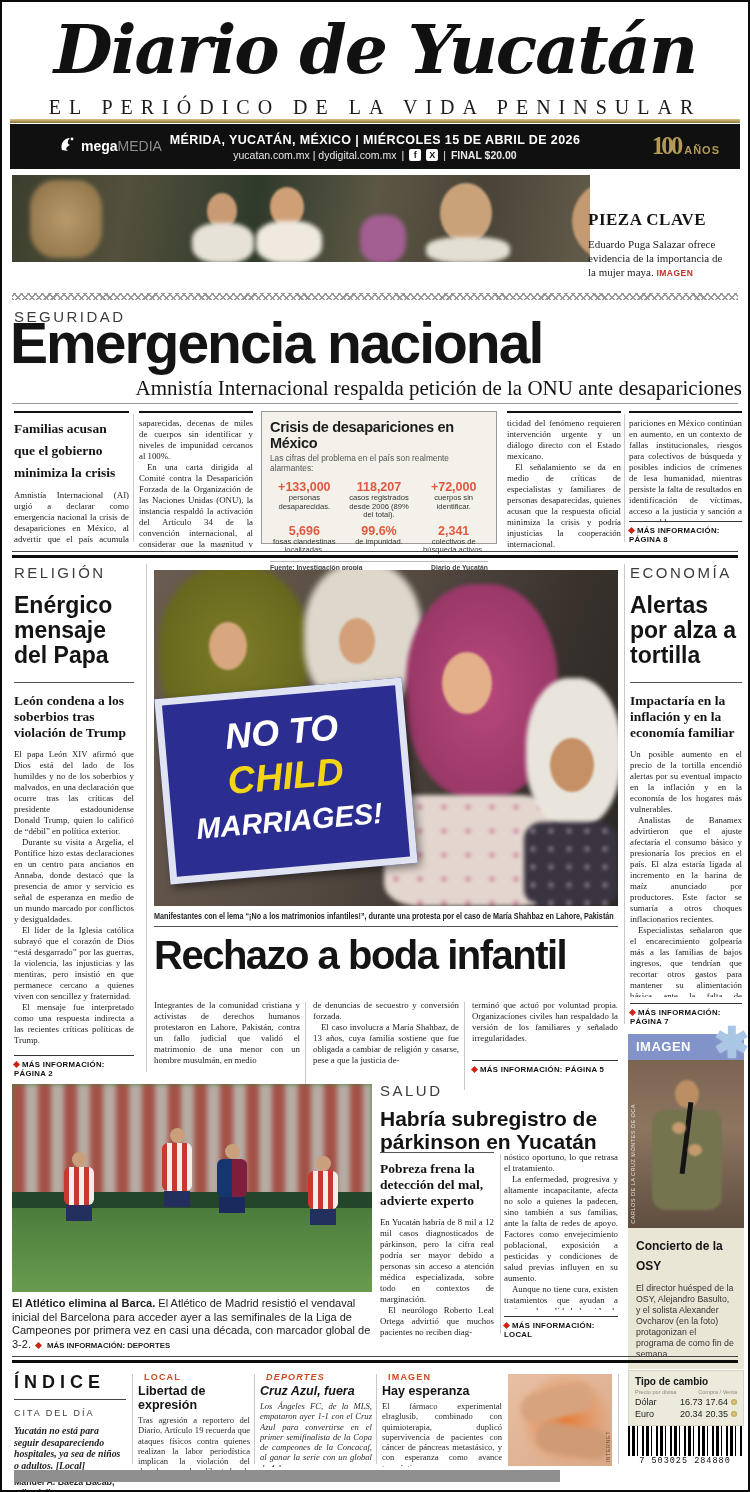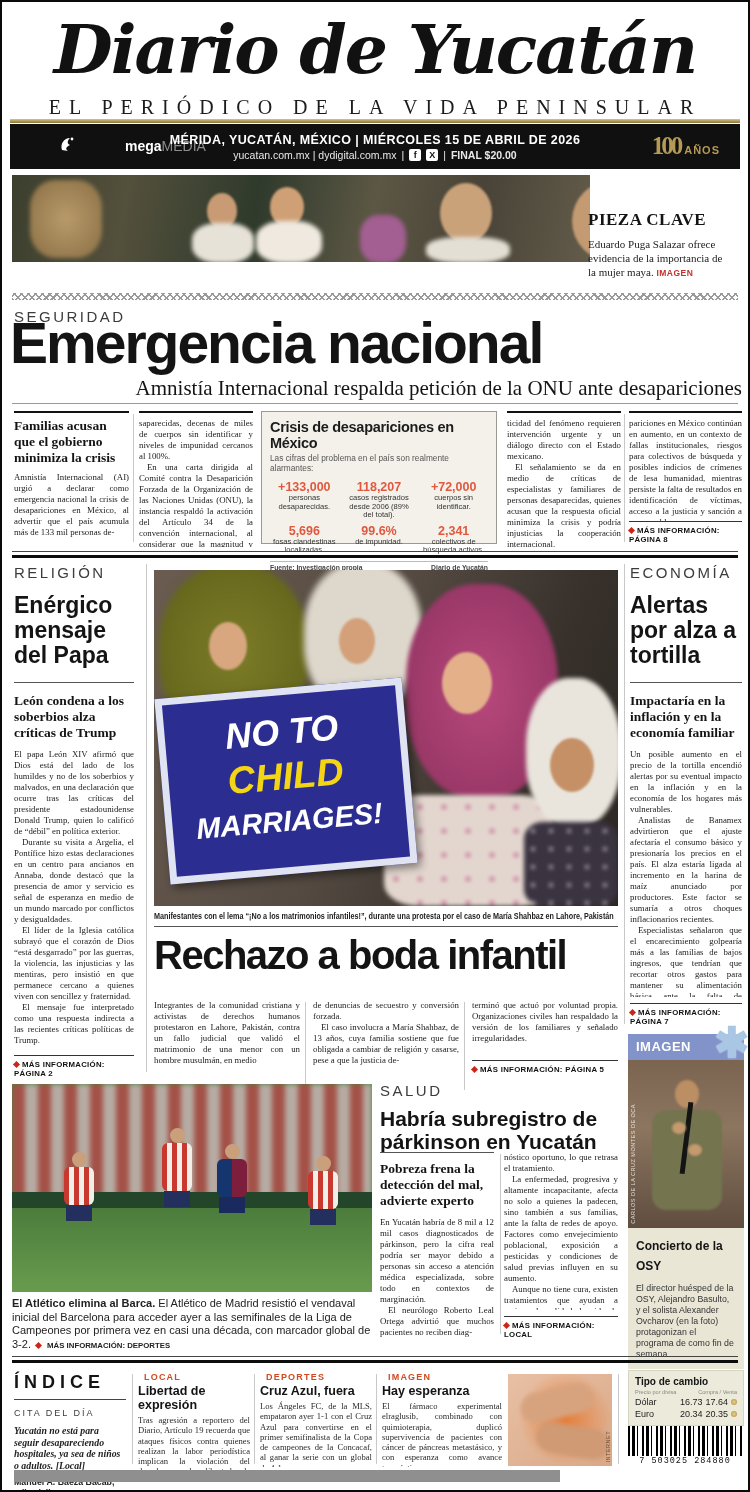--- a/index.html
+++ b/index.html
@@ -21,21 +21,21 @@
     top:94px; left:0; right:0; text-align:center;
     font-family:"Liberation Serif", serif; font-size:20px; letter-spacing:8px;
     color:#1c1c1c;
   }
   .gold-rule { top:117px; left:8px; right:8px; height:4px;
     background:linear-gradient(180deg,#d6c48c,#8a7434); }
   .black-bar { top:122px; left:8px; right:8px; height:45px; background:#101010;
     display:flex; align-items:center; }
   .brand { position:absolute; left:48px; top:10px; display:flex; align-items:flex-end; }
   .brand svg { margin-right:3px; }
-  .brand-mega { color:#fff; font-weight:bold; font-size:14px;margin-left:44px; }
+  .brand-mega { color:#fff; font-weight:bold; font-size:14px; }
   .brand-media { color:#8d8d8d; font-size:14px; }
   .bar-center { position:absolute; left:0; right:0; text-align:center; color:#fff; }
   .bar-dateline { font-weight:bold; font-size:12.5px; letter-spacing:.4px; }
   .bar-urls { font-size:10.5px; margin-top:2px; color:#e8e8e8; display:flex; justify-content:center; align-items:center; gap:5px; }
   .mini-icon { display:inline-block; width:12px; height:12px; background:#fff; color:#111;
     border-radius:2px; font-size:9px; font-weight:bold; line-height:12px; text-align:center; }
   .anniversary { position:absolute; right:20px; top:8px; color:#b59a55; display:flex; align-items:baseline; }
   .anniv-num { font-size:25px; font-weight:bold; letter-spacing:-3px; font-family:"Liberation Serif",serif; }
   .anniv-label { font-size:11px; font-weight:bold; margin-left:4px; letter-spacing:1px; }
 
@@ -198,21 +198,21 @@
   </div>
 
   <div class="abs zigzag" style="top:291px;left:10px;right:10px;"></div>
 
   <div class="abs kicker" style="top:306px;left:12px;">SEGURIDAD</div>
   <div class="abs headline-main" style="top:313px;left:8px;width:736px;">Emergencia nacional</div>
   <div class="abs subhead-main" style="top:374px;left:10px;width:730px;">Amnistía Internacional respalda petición de la ONU ante desapariciones</div>
   <div class="abs rule1" style="top:401px;left:10px;right:10px;"></div>
 
   <div class="abs rule-dark" style="left:12px;top:409px;width:115px;height:136px;overflow:hidden;">
-    <div class="h-serif" style="font-size:13.5px;line-height:16px;margin:5px 0 6px;">Familias acusan que el gobierno minimiza la crisis</div>
+    <div class="h-serif" style="font-size:13.5px;line-height:22px;margin:5px 0 6px;">Familias acusan que el gobierno minimiza la crisis</div>
     <div class="body">
         <p>Amnistía Internacional (AI) urgió a declarar como emergencia nacional la crisis de desapariciones en México, al advertir que el país acumula más de 133 mil personas de-</p>
       </div>
   </div>
   <div class="abs rule-dark body" style="left:137px;top:409px;width:114px;height:136px;overflow:hidden;padding-top:5px;">
     <p>saparecidas, decenas de miles de cuerpos sin identificar y niveles de impunidad cercanos al 100%.</p>
     <p>En una carta dirigida al Comité contra la Desaparición Forzada de la Organización de las Naciones Unidas (ONU), la instancia respaldó la activación del Artículo 34 de la convención internacional, al considerar que la magnitud y sistema-</p>
   </div>
 
   <div class="abs info-box">
@@ -263,21 +263,21 @@
   </div>
   <div class="vline" style="left:131px;top:412px;height:128px;"></div>
   <div class="vline" style="left:622px;top:412px;height:128px;"></div>
 
   <div class="abs divider" style="top:549px;left:10px;right:10px;"></div>
 
   <div class="abs" style="left:12px;top:562px;width:120px;">
     <div class="kicker">RELIGIÓN</div>
     <div class="h-sans" style="font-size:23px;line-height:25px;margin-top:12px;">Enérgico mensaje del Papa</div>
     <div class="rule1" style="margin-top:14px;border-color:#555;"></div>
-    <div class="h-serif" style="font-size:13.5px;line-height:16px;margin-top:10px;">León condena a los soberbios alza críticas de Trump</div>
+    <div class="h-serif" style="font-size:13.5px;line-height:16px;margin-top:10px;">León condena a los soberbios tras violación de Trump</div>
     <div class="body" style="margin-top:8px;height:300px;overflow:hidden;">
       <p>El papa León XIV afirmó que Dios está del lado de los humildes y no de los soberbios y malvados, en una declaración que ocurre tras las críticas del presidente estadounidense Donald Trump, quien lo calificó de “débil” en política exterior.</p>
       <p>Durante su visita a Argelia, el Pontífice hizo estas declaraciones en un centro para ancianos en Annaba, donde destacó que la presencia de amor y servicio es señal de esperanza en medio de un mundo marcado por conflictos y desigualdades.</p>
       <p>El líder de la Iglesia católica subrayó que el corazón de Dios “está desgarrado” por las guerras, la violencia, las injusticias y las mentiras, pero insistió en que permanece cercano a quienes viven con sencillez y fraternidad.</p>
       <p>El mensaje fue interpretado como una respuesta indirecta a las recientes críticas políticas de Trump.</p>
     </div>
     <div class="more" style="margin-top:6px;"><span class="bullet"></span><span>MÁS INFORMACIÓN:  PÁGINA 2</span></div>
   </div>
   <div class="vline" style="left:144px;top:562px;height:508px;"></div>
 
@@ -418,21 +418,21 @@
   </div>
   <div class="vline" style="left:130px;top:1372px;height:90px;"></div>
 
   <div class="abs" style="left:136px;top:1370px;width:112px;">
     <div class="kicker-red">LOCAL</div>
     <div class="idx-head">Libertad de expresión</div>
     <div class="idx-body" style="height:66px;overflow:hidden;">Tras agresión a reportero del Diario, Artículo 19 recuerda que ataques físicos contra quienes realizan la labor periodística implican la violación del derecho a la libertad de expresión.</div>
   </div>
   <div class="vline" style="left:252px;top:1372px;height:90px;"></div>
 
-  <div class="abs" style="left:258px;top:1370px;width:112px;">
+  <div class="abs" style="left:258px;top:1370px;width:112px;font-style:italic;">
     <div class="kicker-red">DEPORTES</div>
     <div class="idx-head">Cruz Azul, fuera</div>
     <div class="idx-body" style="height:66px;overflow:hidden;">Los Ángeles FC, de la MLS, empataron ayer 1-1 con el Cruz Azul para convertirse en el primer semifinalista de la Copa de campeones de la Concacaf, al ganar la serie con un global de 4-1.</div>
   </div>
   <div class="vline" style="left:374px;top:1372px;height:90px;"></div>
 
   <div class="abs" style="left:380px;top:1370px;width:120px;">
     <div class="kicker-red">IMAGEN</div>
     <div class="idx-head">Hay esperanza</div>
     <div class="idx-body" style="height:66px;overflow:hidden;">El fármaco experimental elraglusib, combinado con quimioterapia, duplicó supervivencia de pacientes con cáncer de páncreas metastásico, y con esperanza como avance terapéutico.</div>

